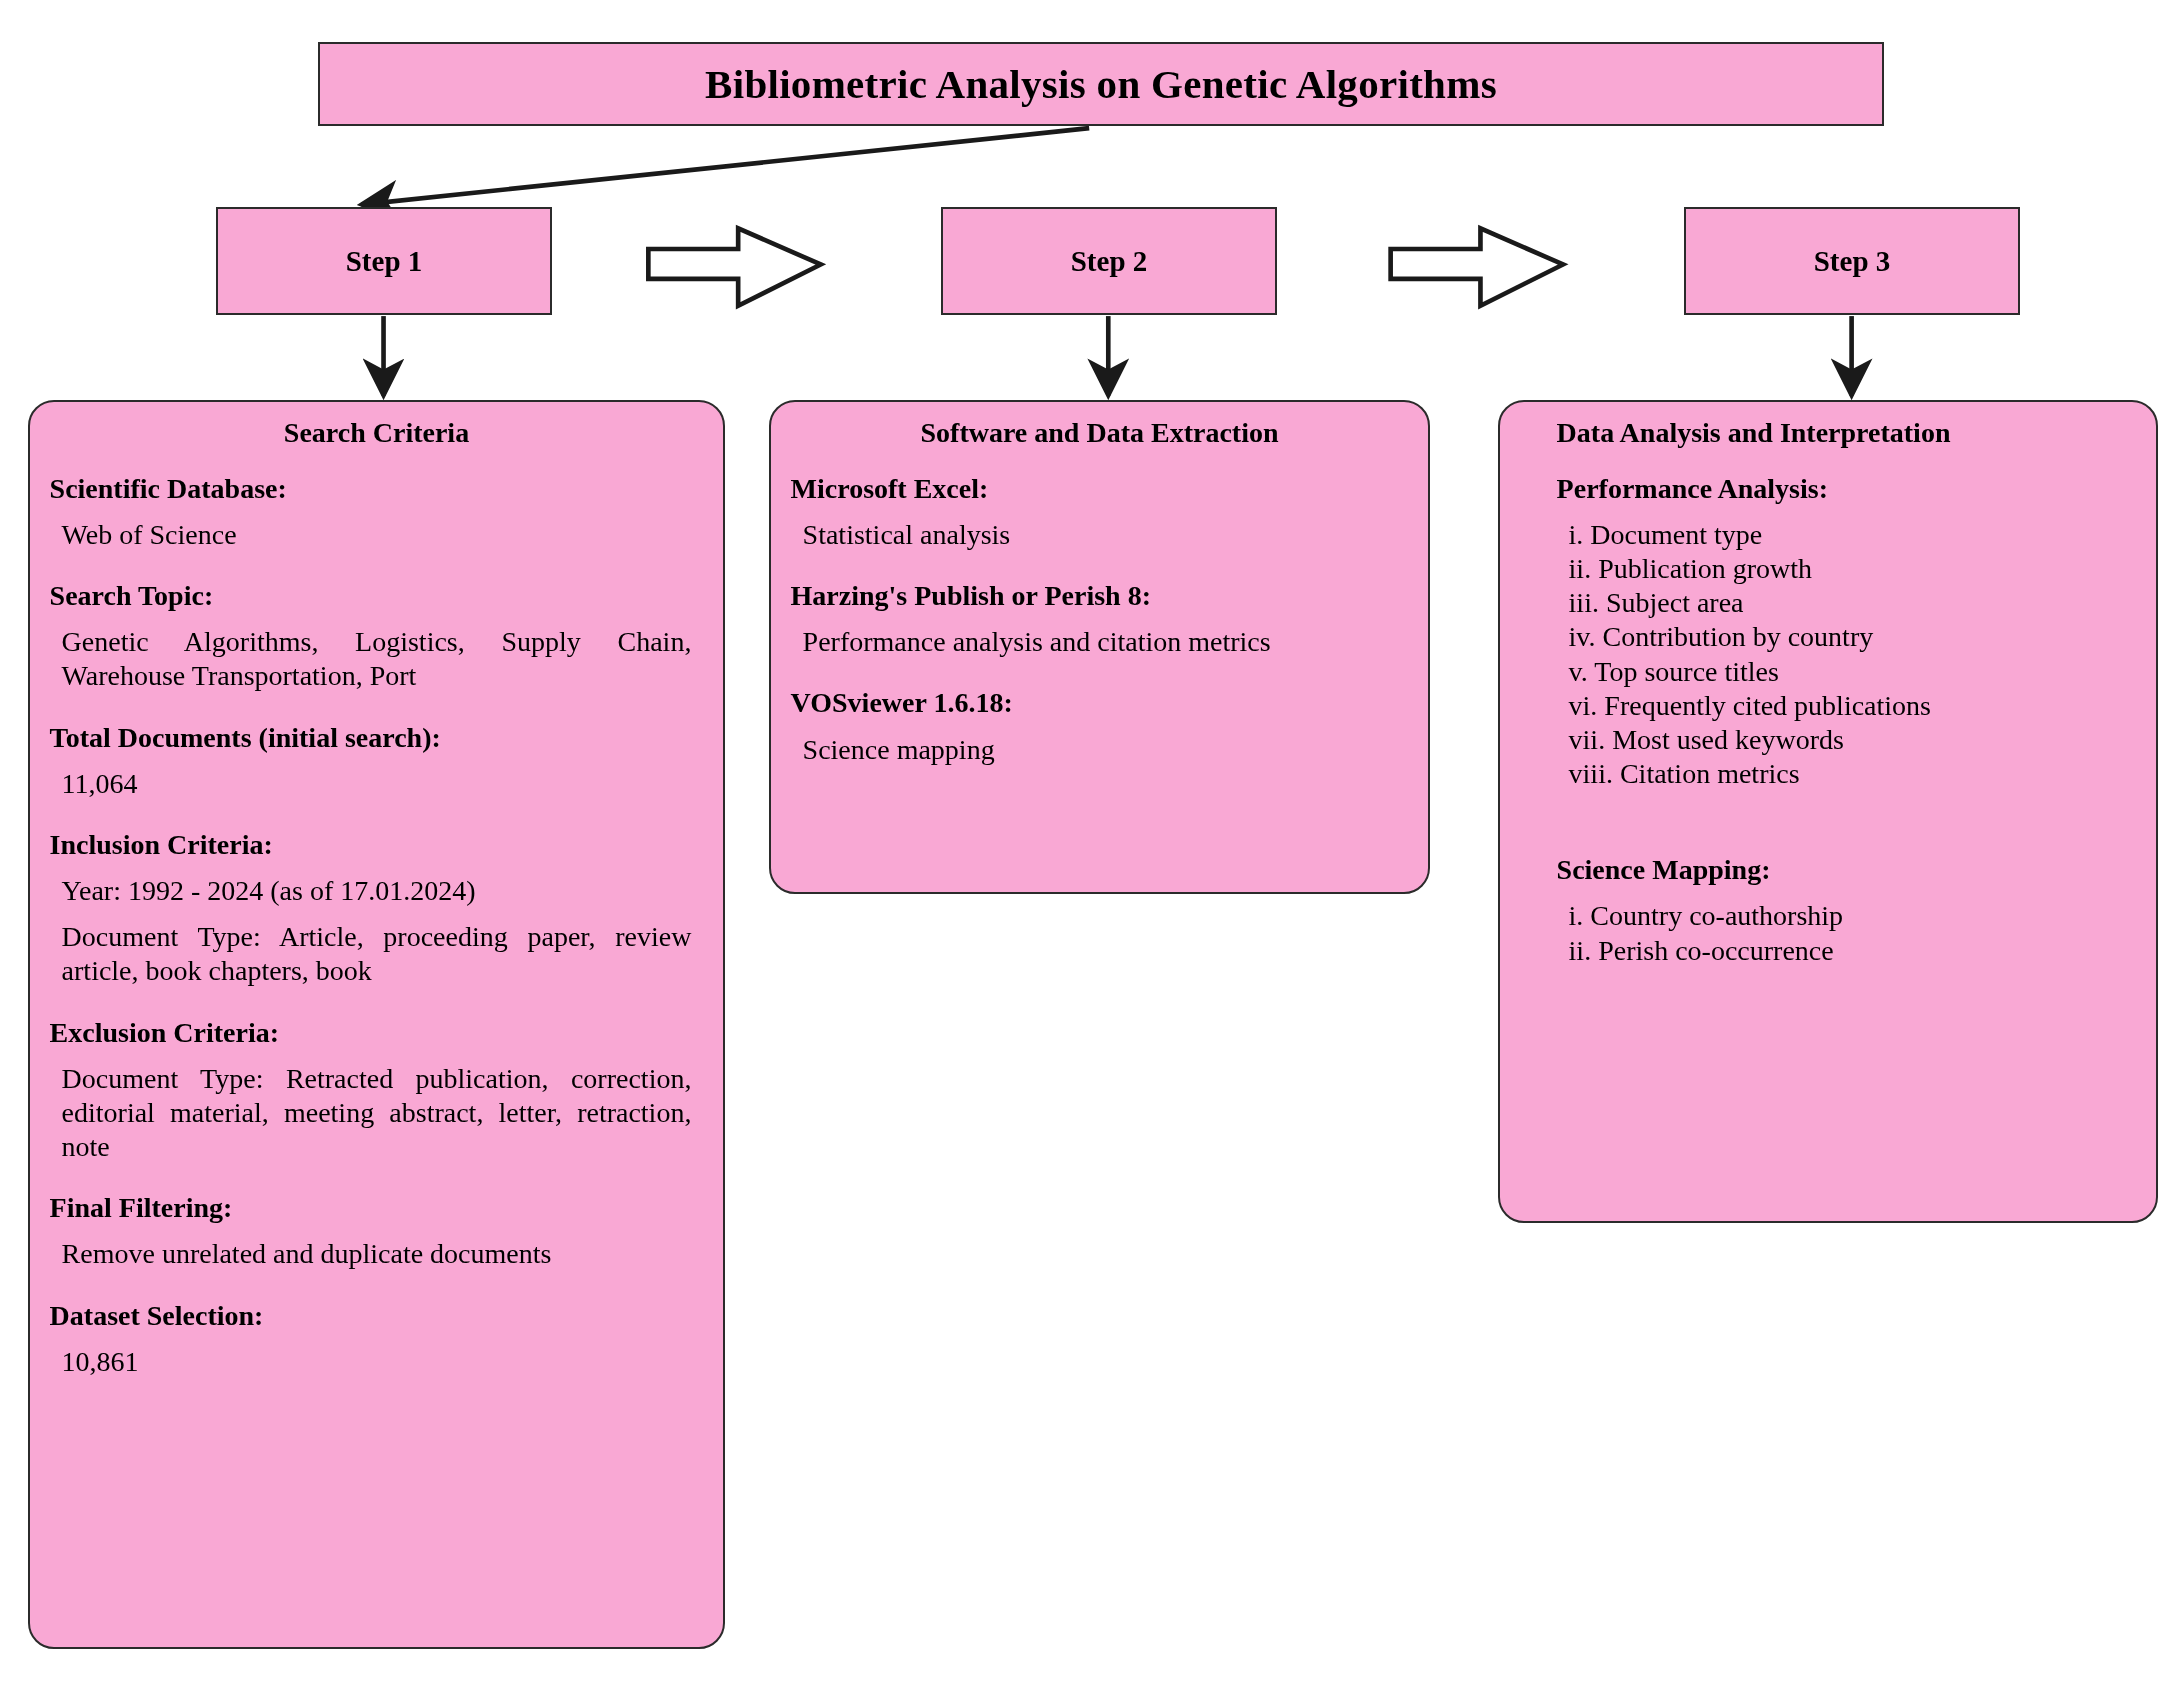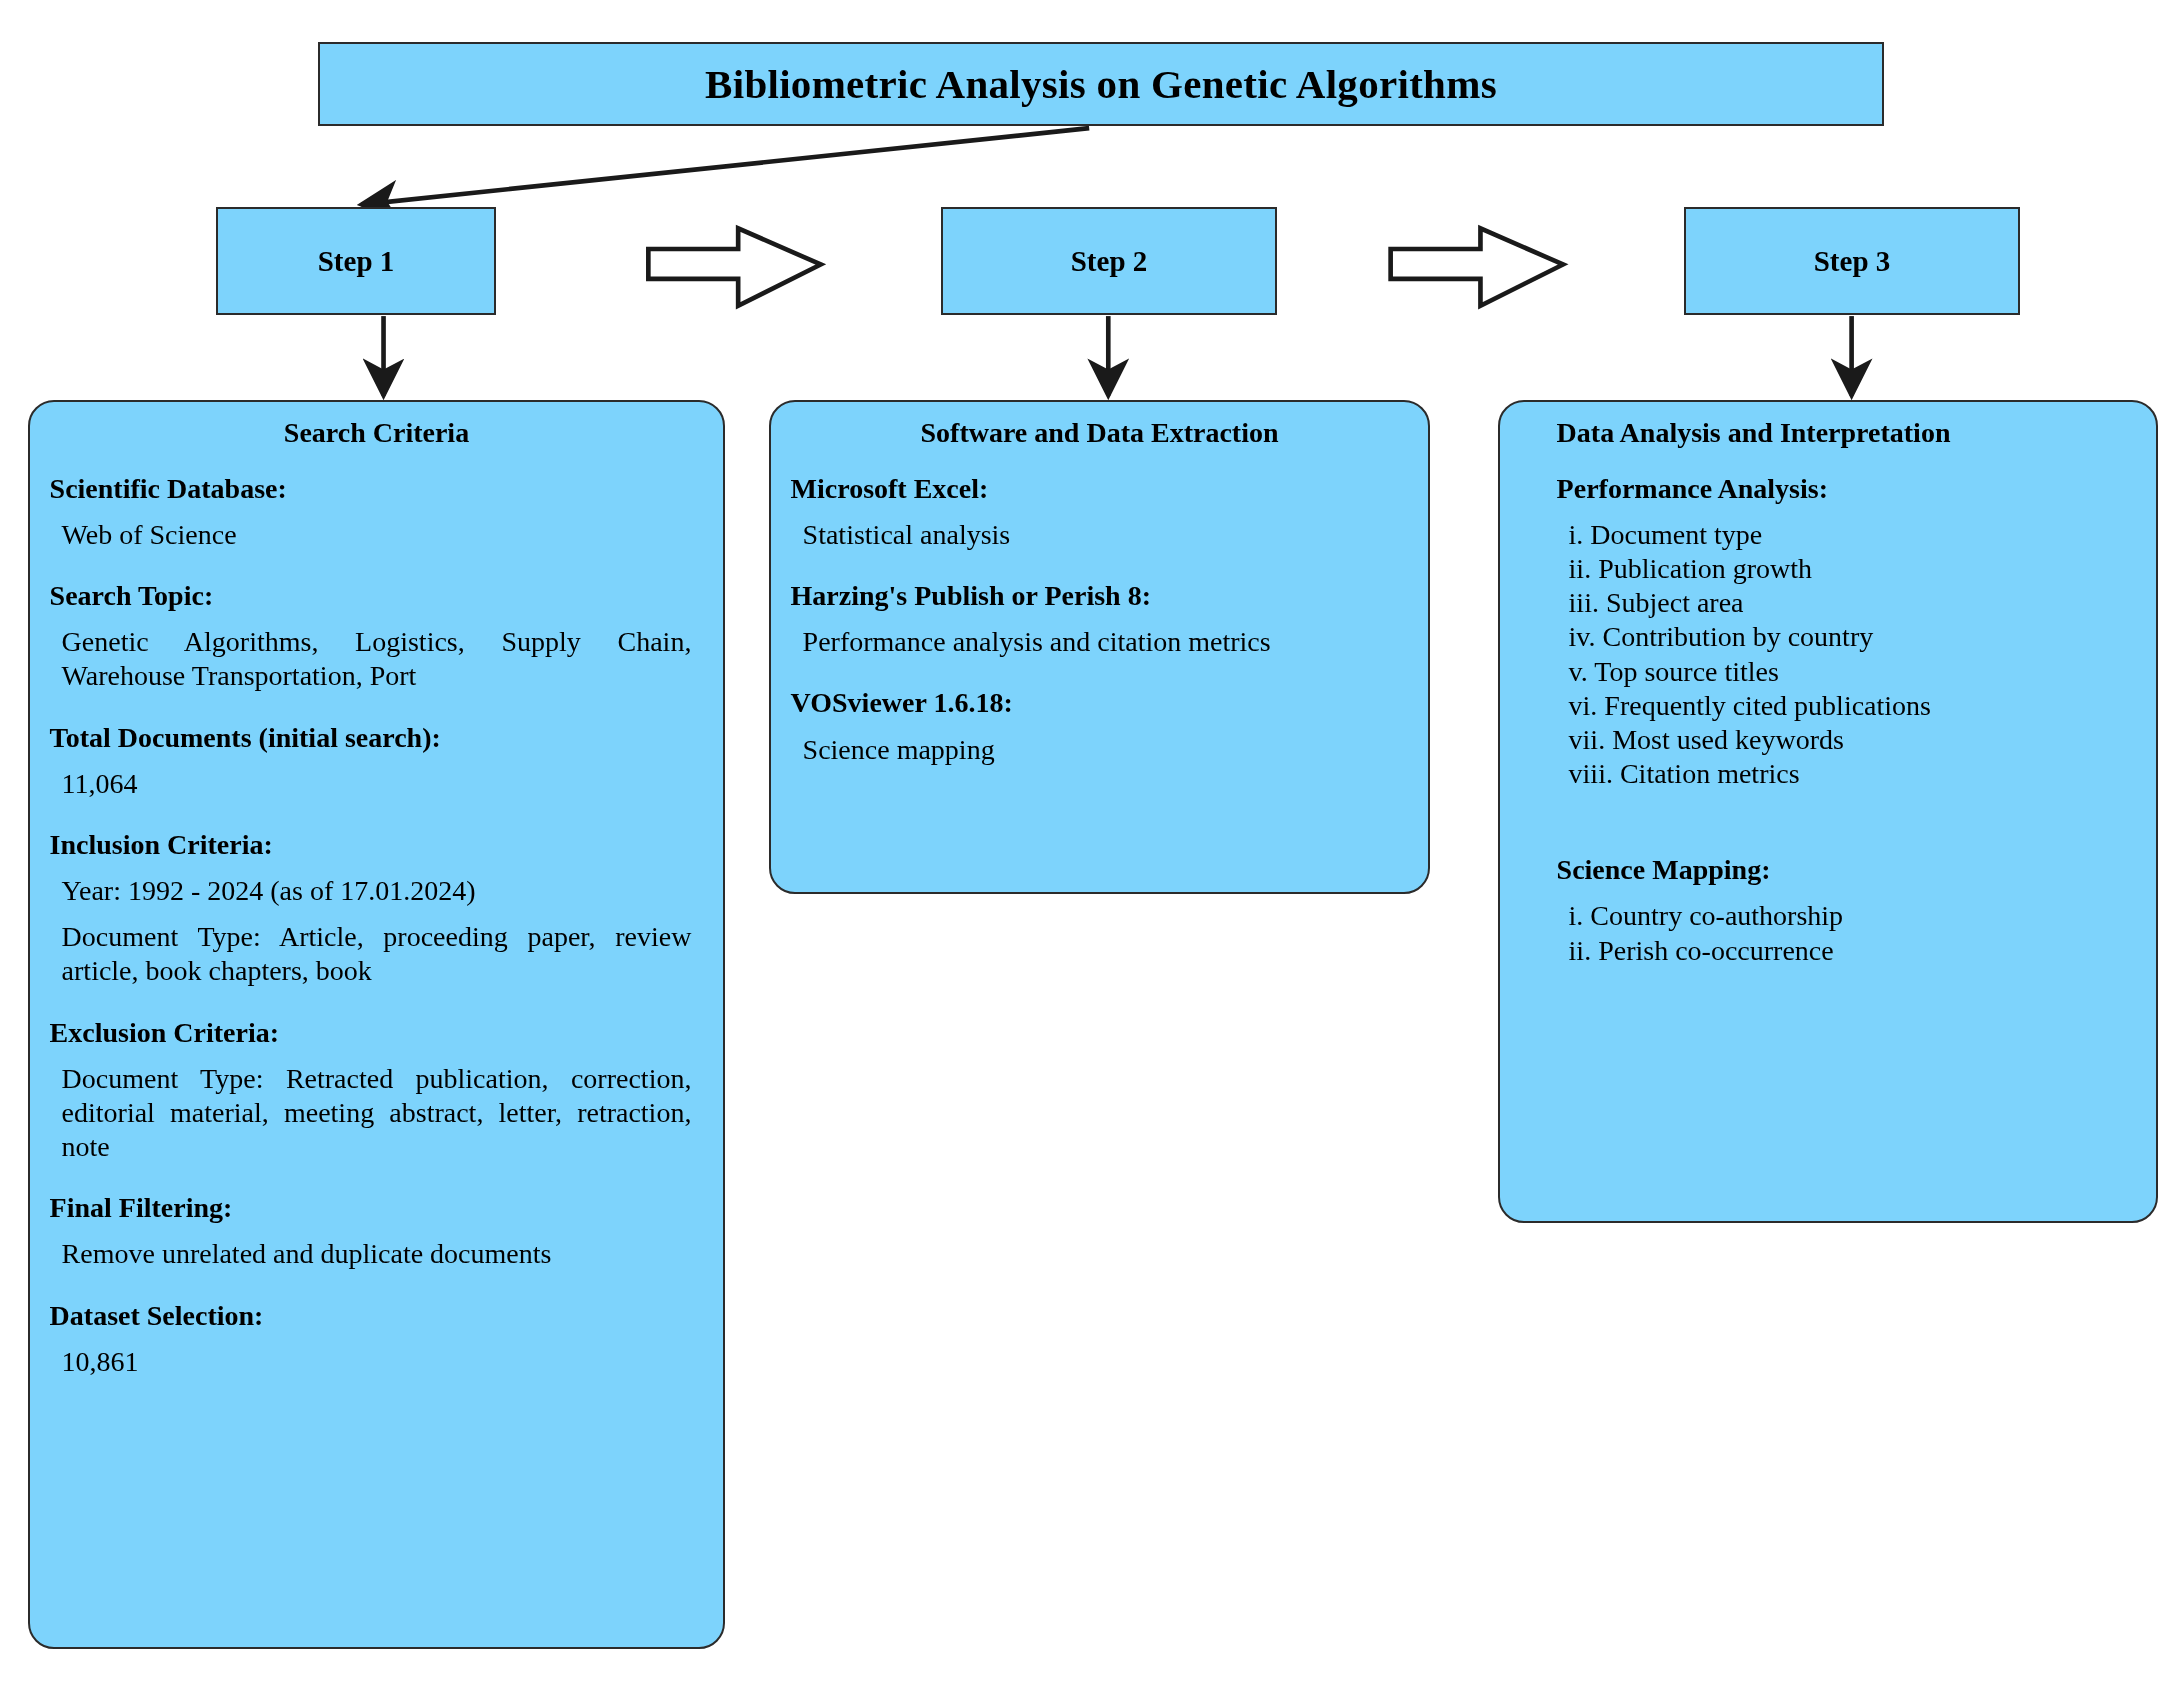--- a/index.html
+++ b/index.html
@@ -10,21 +10,21 @@
     position:relative;
     overflow:hidden;
   }
   .stage { position:absolute; left:0; top:0; width:2183px; height:1695px; }
 
   
   .box {
     position:absolute;
     box-sizing:border-box;
     border:2.1px solid #2b2b2b;
-    background:#7dd3fc;
+    background:#f9a8d4;
   }
   .box::after{
     content:"";
     position:absolute;
     left:3.1px; top:3.1px; right:-4.1px; bottom:-4.1px;
     background:transparent;
     box-shadow:4.1px 4.1px 0 0 rgba(120,120,120,0.55);
     z-index:-1;
   }
 
@@ -39,21 +39,21 @@
     letter-spacing:0.3px;
     white-space:nowrap;
   }
 
   
   .step-box {
     height:108px;
     display:flex; align-items:center; justify-content:center;
   }
   .step-label { font-weight:bold; font-size:29px; }
-  #step-box-1 { left:216px;  top:207px; width:280px;text-align:center; }
+  #step-box-1 { left:216px;  top:207px; width:336px;text-align:center; }
   #step-box-2 { left:941px; top:207px; width:336px; }
   #step-box-3 { left:1684px; top:207px; width:336px; }
 
   
   .content-box { padding:0;border-radius:26px; }
   #content-box-1 { left:28px;   top:400px; width:697px; height:1249px; }
   #content-box-2 { left:769px; top:400px; width:661px; height:494px; }
   #content-box-3 { left:1498px; top:400px; width:660px; height:823px; }
 
   .content-inner { padding:14.5px 19.6px 0 19.6px; }

